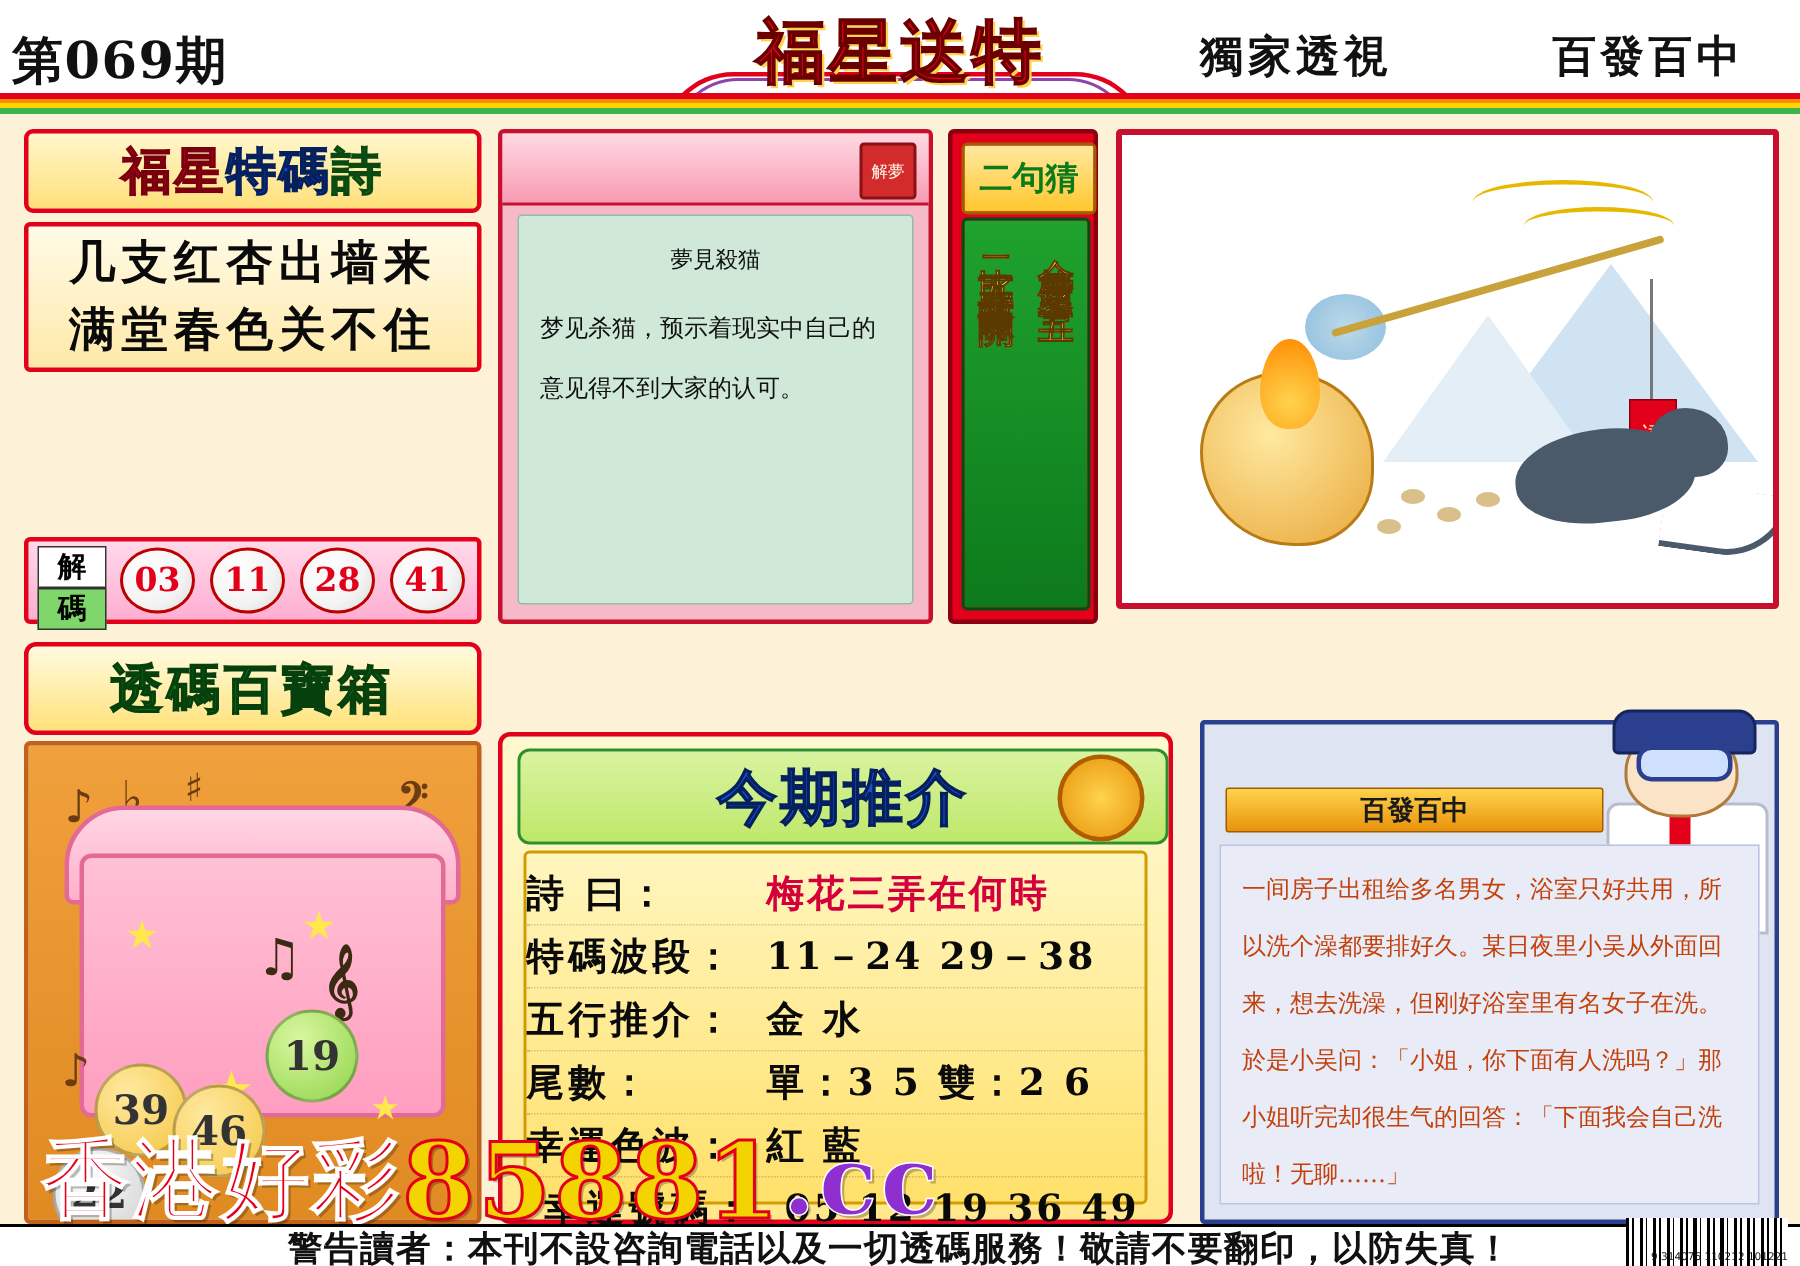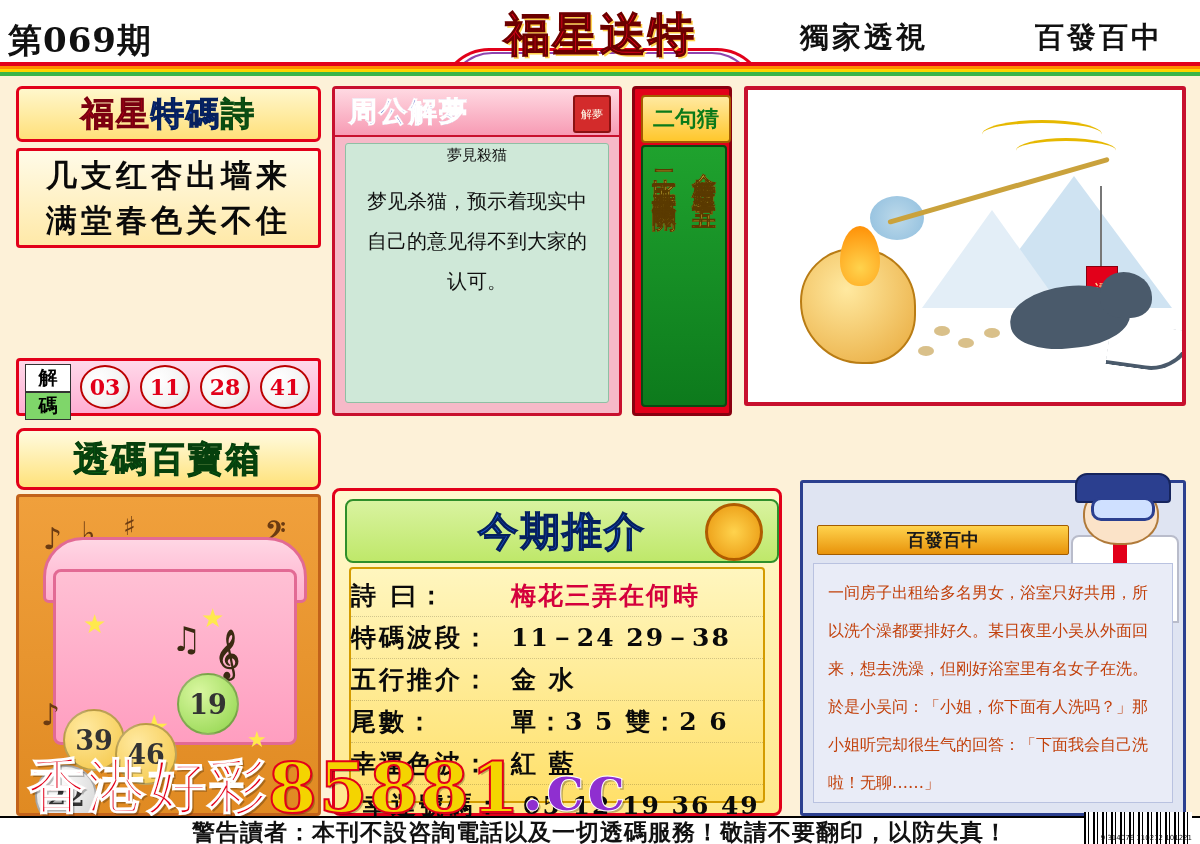--- a/index.html
+++ b/index.html
@@ -176,30 +176,29 @@
   }
   .dream-seal{
     position:absolute;right:8px;top:6px;width:34px;height:34px;
     background:#d32b2b;border:2px solid #8a1212;border-radius:3px;
     color:#ffe;font-size:11px;display:flex;align-items:center;justify-content:center;
     font-family:"DejaVu Serif","Liberation Serif",serif;
   }
   .dream-body{
     position:absolute;left:10px;top:54px;right:10px;bottom:10px;
     background:#cfe8d8;border:1px solid #8fbfa4;border-radius:3px;
-    padding:2px 14px;box-sizing:border-box;
+    padding:20px 14px;box-sizing:border-box;
   }
   .dream-body .title{
     text-align:center;font-size:15px;color:#111;margin-bottom:16px;
     font-family:"DejaVu Serif","Liberation Serif",serif;
   }
   .dream-body .ptxt{
-    font-size:20px;line-height:40px;color:#111;
-    font-family:"DejaVu Serif","Liberation Serif",serif;
-    text-align:center;
+    font-size:16px;line-height:40px;color:#111;
+    font-family:"DejaVu Serif","Liberation Serif",serif;
   }
   .p-tuijie{
     left:332px;top:412px;width:450px;height:328px;
     background:linear-gradient(#fff9d0,#ffe88a);
     border:3px solid #e2001a;border-radius:8px;
   }
   .tj-head{
     position:absolute;left:10px;top:8px;width:430px;height:60px;
     background:linear-gradient(#d9f3a0,#bfe86a);
     border:2px solid #2f8f2a;border-radius:8px;
@@ -419,21 +418,20 @@
       <span class="note" style="left:196px;top:132px;font-size:42px;color:#3b2a12;">𝄞</span>
       <span class="note" style="left:22px;top:200px;font-size:30px;color:#6b3b12;">♪</span>
       <div class="tball" style="left:158px;top:176px;width:58px;height:58px;background:radial-gradient(circle at 35% 30%,#d9f7a0,#8fd44a);">19</div>
       <div class="tball" style="left:44px;top:212px;width:58px;height:58px;background:radial-gradient(circle at 35% 30%,#ffe9a0,#f4c542);">39</div>
       <div class="tball" style="left:96px;top:226px;width:58px;height:58px;background:radial-gradient(circle at 35% 30%,#ffe9a0,#f4c542);">46</div>
       <div class="tball" style="left:16px;top:268px;width:58px;height:58px;background:radial-gradient(circle at 35% 30%,#ffffff,#cfcfcf);">22</div>
     </div>
 
     <div class="panel p-dream">
       <div class="dream-head">
-        <div class="t">周公解夢</div>
         <div class="dream-seal">解夢</div>
       </div>
       <div class="dream-body">
         <div class="title">夢見殺猫</div>
         <div class="ptxt">梦见杀猫，预示着现实中自己的意见得不到大家的认可。</div>
       </div>
     </div>
 
     <div class="panel p-riddle">
       <div class="riddle-head">二句猜</div>

